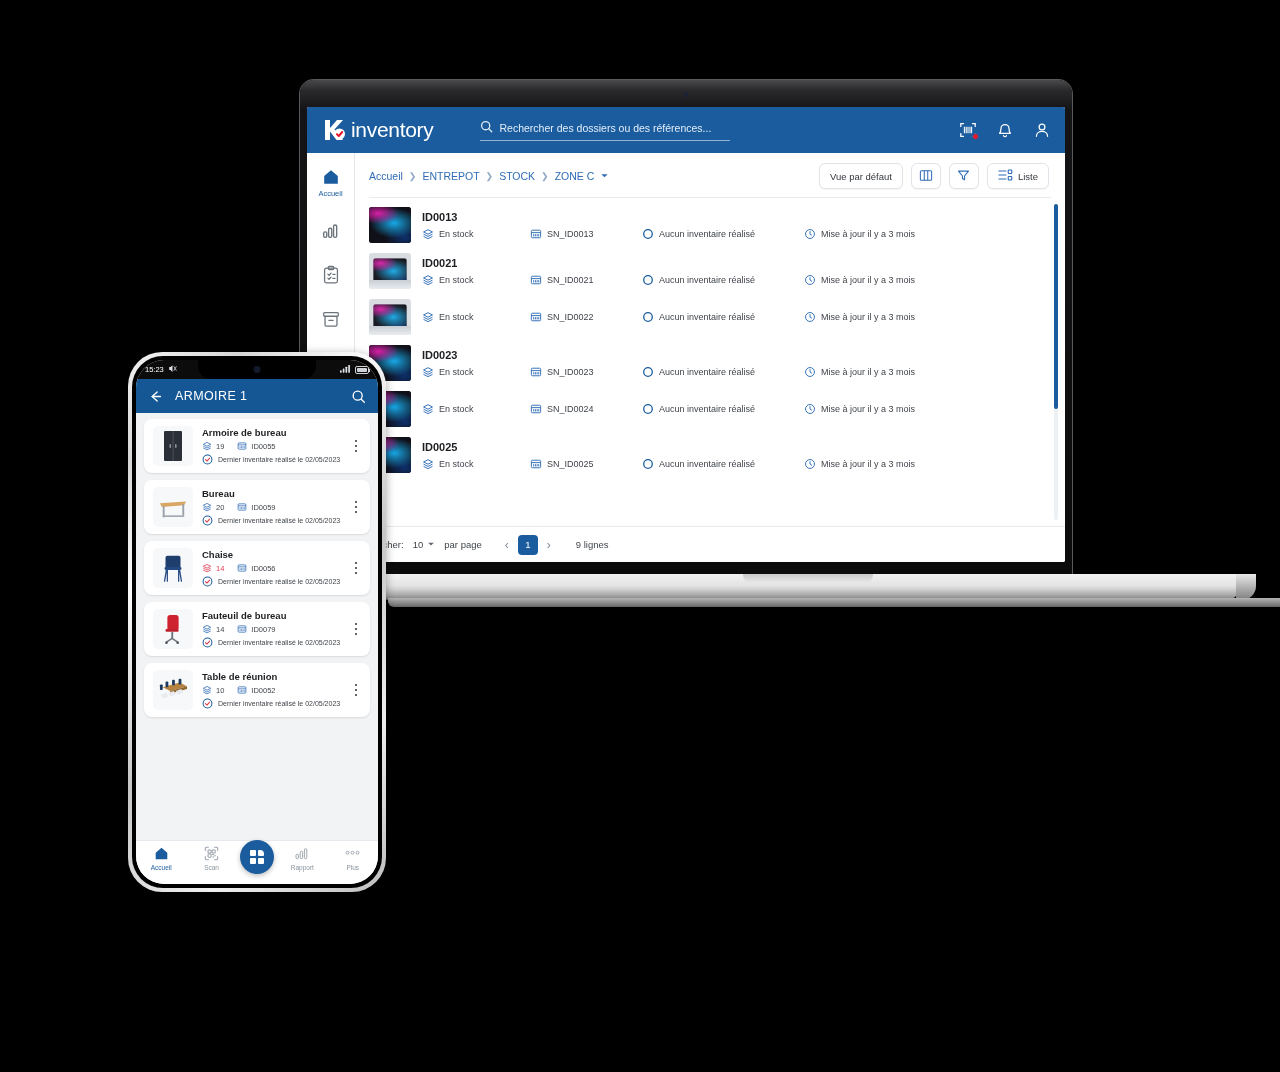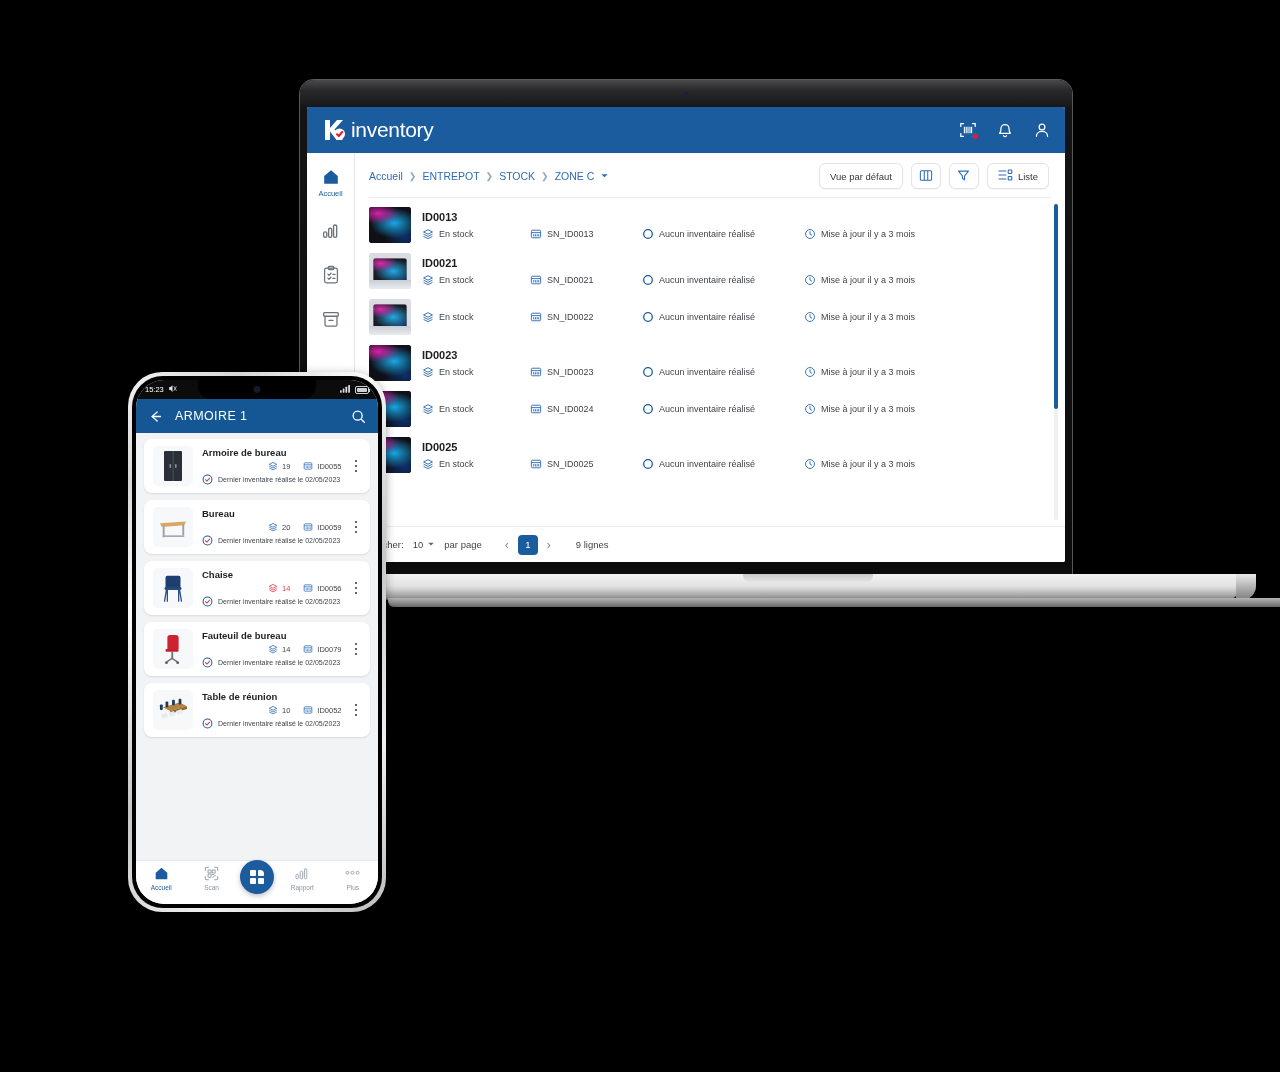--- a/index.html
+++ b/index.html
@@ -138,21 +138,21 @@
   .sel { display:flex; align-items:center; gap:4px; cursor:pointer; }
   .pager { display:flex; align-items:center; gap:7px; margin-left:12px; }
   .pg-arrow { color:#7f8a96; font-size:12px; cursor:pointer; padding:0 2px; }
   .pg-num {
     width:20px; height:20px; border-radius:4px; background:#1a5c9e; color:#fff;
     display:flex; align-items:center; justify-content:center; font-size:9.5px; cursor:pointer;
   }
   .rows-count { margin-left:14px; }
 
   
-  .phone { position:absolute; left:128px; top:372px; width:258px; height:540px; }
+  .phone { position:absolute; left:128px; top:352px; width:258px; height:540px; }
   .phone-frame {
     position:absolute; inset:0; border-radius:34px;
     background: linear-gradient(135deg,#f2f2f2 0%, #d6d6d6 14%, #fafafa 30%, #c6c6c6 55%, #efefef 78%, #bdbdbd 100%);
     padding:4px;
     box-shadow: 0 2px 10px rgba(0,0,0,.35);
   }
   .phone-body {
     position:relative; width:100%; height:100%; background:#000; border-radius:31px;
     padding:4px; overflow:hidden;
   }
@@ -188,21 +188,21 @@
   .card {
     background:#fff; border-radius:8px; padding:7px 9px; margin-bottom:7px;
     display:flex; align-items:center; gap:9px; box-shadow:0 1px 2px rgba(0,0,0,.10);
   }
   .card-img {
     width:40px; height:40px; flex:none; border-radius:5px; background:#f7f8f9;
     display:flex; align-items:center; justify-content:center; overflow:hidden;
   }
   .card-body { flex:1; min-width:0; }
   .card-title { font-size:9.5px; font-weight:bold; color:#1d1f22; margin-bottom:3px; }
-  .card-row { display:flex; align-items:center; gap:13px; margin-bottom:3px;justify-content:flex-end; }
+  .card-row { display:flex; align-items:center; gap:13px; margin-bottom:3px; }
   .chip { display:flex; align-items:center; gap:4px; font-size:7.5px; color:#40454b; }
   .chip.warn { color:#e03a4e; }
   .card-foot { display:flex; align-items:center; gap:5px; font-size:7px; color:#40454b; }
   .kebab { display:flex; flex-direction:column; gap:2.5px; padding:4px; cursor:pointer; }
   .kebab i { width:2.5px; height:2.5px; border-radius:50%; background:#2c3136; display:block; }
   .ph-nav {
     height:44px; background:#fff; border-top:1px solid #e6e9ed;
     display:flex; align-items:flex-start; justify-content:space-around;
     padding-top:4px; position:relative;
   }
@@ -231,20 +231,29 @@
         <div class="app-header">
           <div class="logo">
             <span class="logo-k">
               <svg width="26" height="26" viewBox="0 0 26 26">
                 <path d="M4 3 L9 3 L9 11 L16 3 L22 3 L13.5 12.5 L22 23 L15.5 23 L9 14.5 L9 23 L4 23 Z" fill="#fff"></path>
                 <circle cx="18.5" cy="17" r="5.5" fill="#fff"></circle>
                 <path d="M16 17.2 L17.8 19 L21.2 15" stroke="#e8192c" stroke-width="2" fill="none" stroke-linecap="round" stroke-linejoin="round"></path>
               </svg>
             </span>
             <span class="logo-text">inventory</span>
+          </div>
+          <div class="searchbar">
+            <span>
+              <svg width="13" height="13" viewBox="0 0 16 16">
+                  <circle cx="7" cy="7" r="5" stroke="#dfeaf5" stroke-width="1.6" fill="none"></circle>
+                  <line x1="10.8" y1="10.8" x2="14.5" y2="14.5" stroke="#dfeaf5" stroke-width="1.6" stroke-linecap="round"></line>
+                </svg>
+            </span>
+            <span class="ph">Rechercher des dossiers ou des références...</span>
           </div>
           <div class="hdr-icons">
             <span class="hdr-ic">
               <svg width="18" height="18" viewBox="0 0 20 20" fill="none" stroke="#fff" stroke-width="1.4">
                 <path d="M2 6 V3 H5 M15 3 H18 V6 M18 14 V17 H15 M5 17 H2 V14" stroke-linecap="round"></path>
                 <g stroke-width="1.2">
                     <line x1="6" y1="6.5" x2="6" y2="13.5"></line>
                     <line x1="8" y1="6.5" x2="8" y2="13.5"></line>
                     <line x1="10" y1="6.5" x2="10" y2="13.5"></line>
                     <line x1="12.2" y1="6.5" x2="12.2" y2="13.5"></line>

